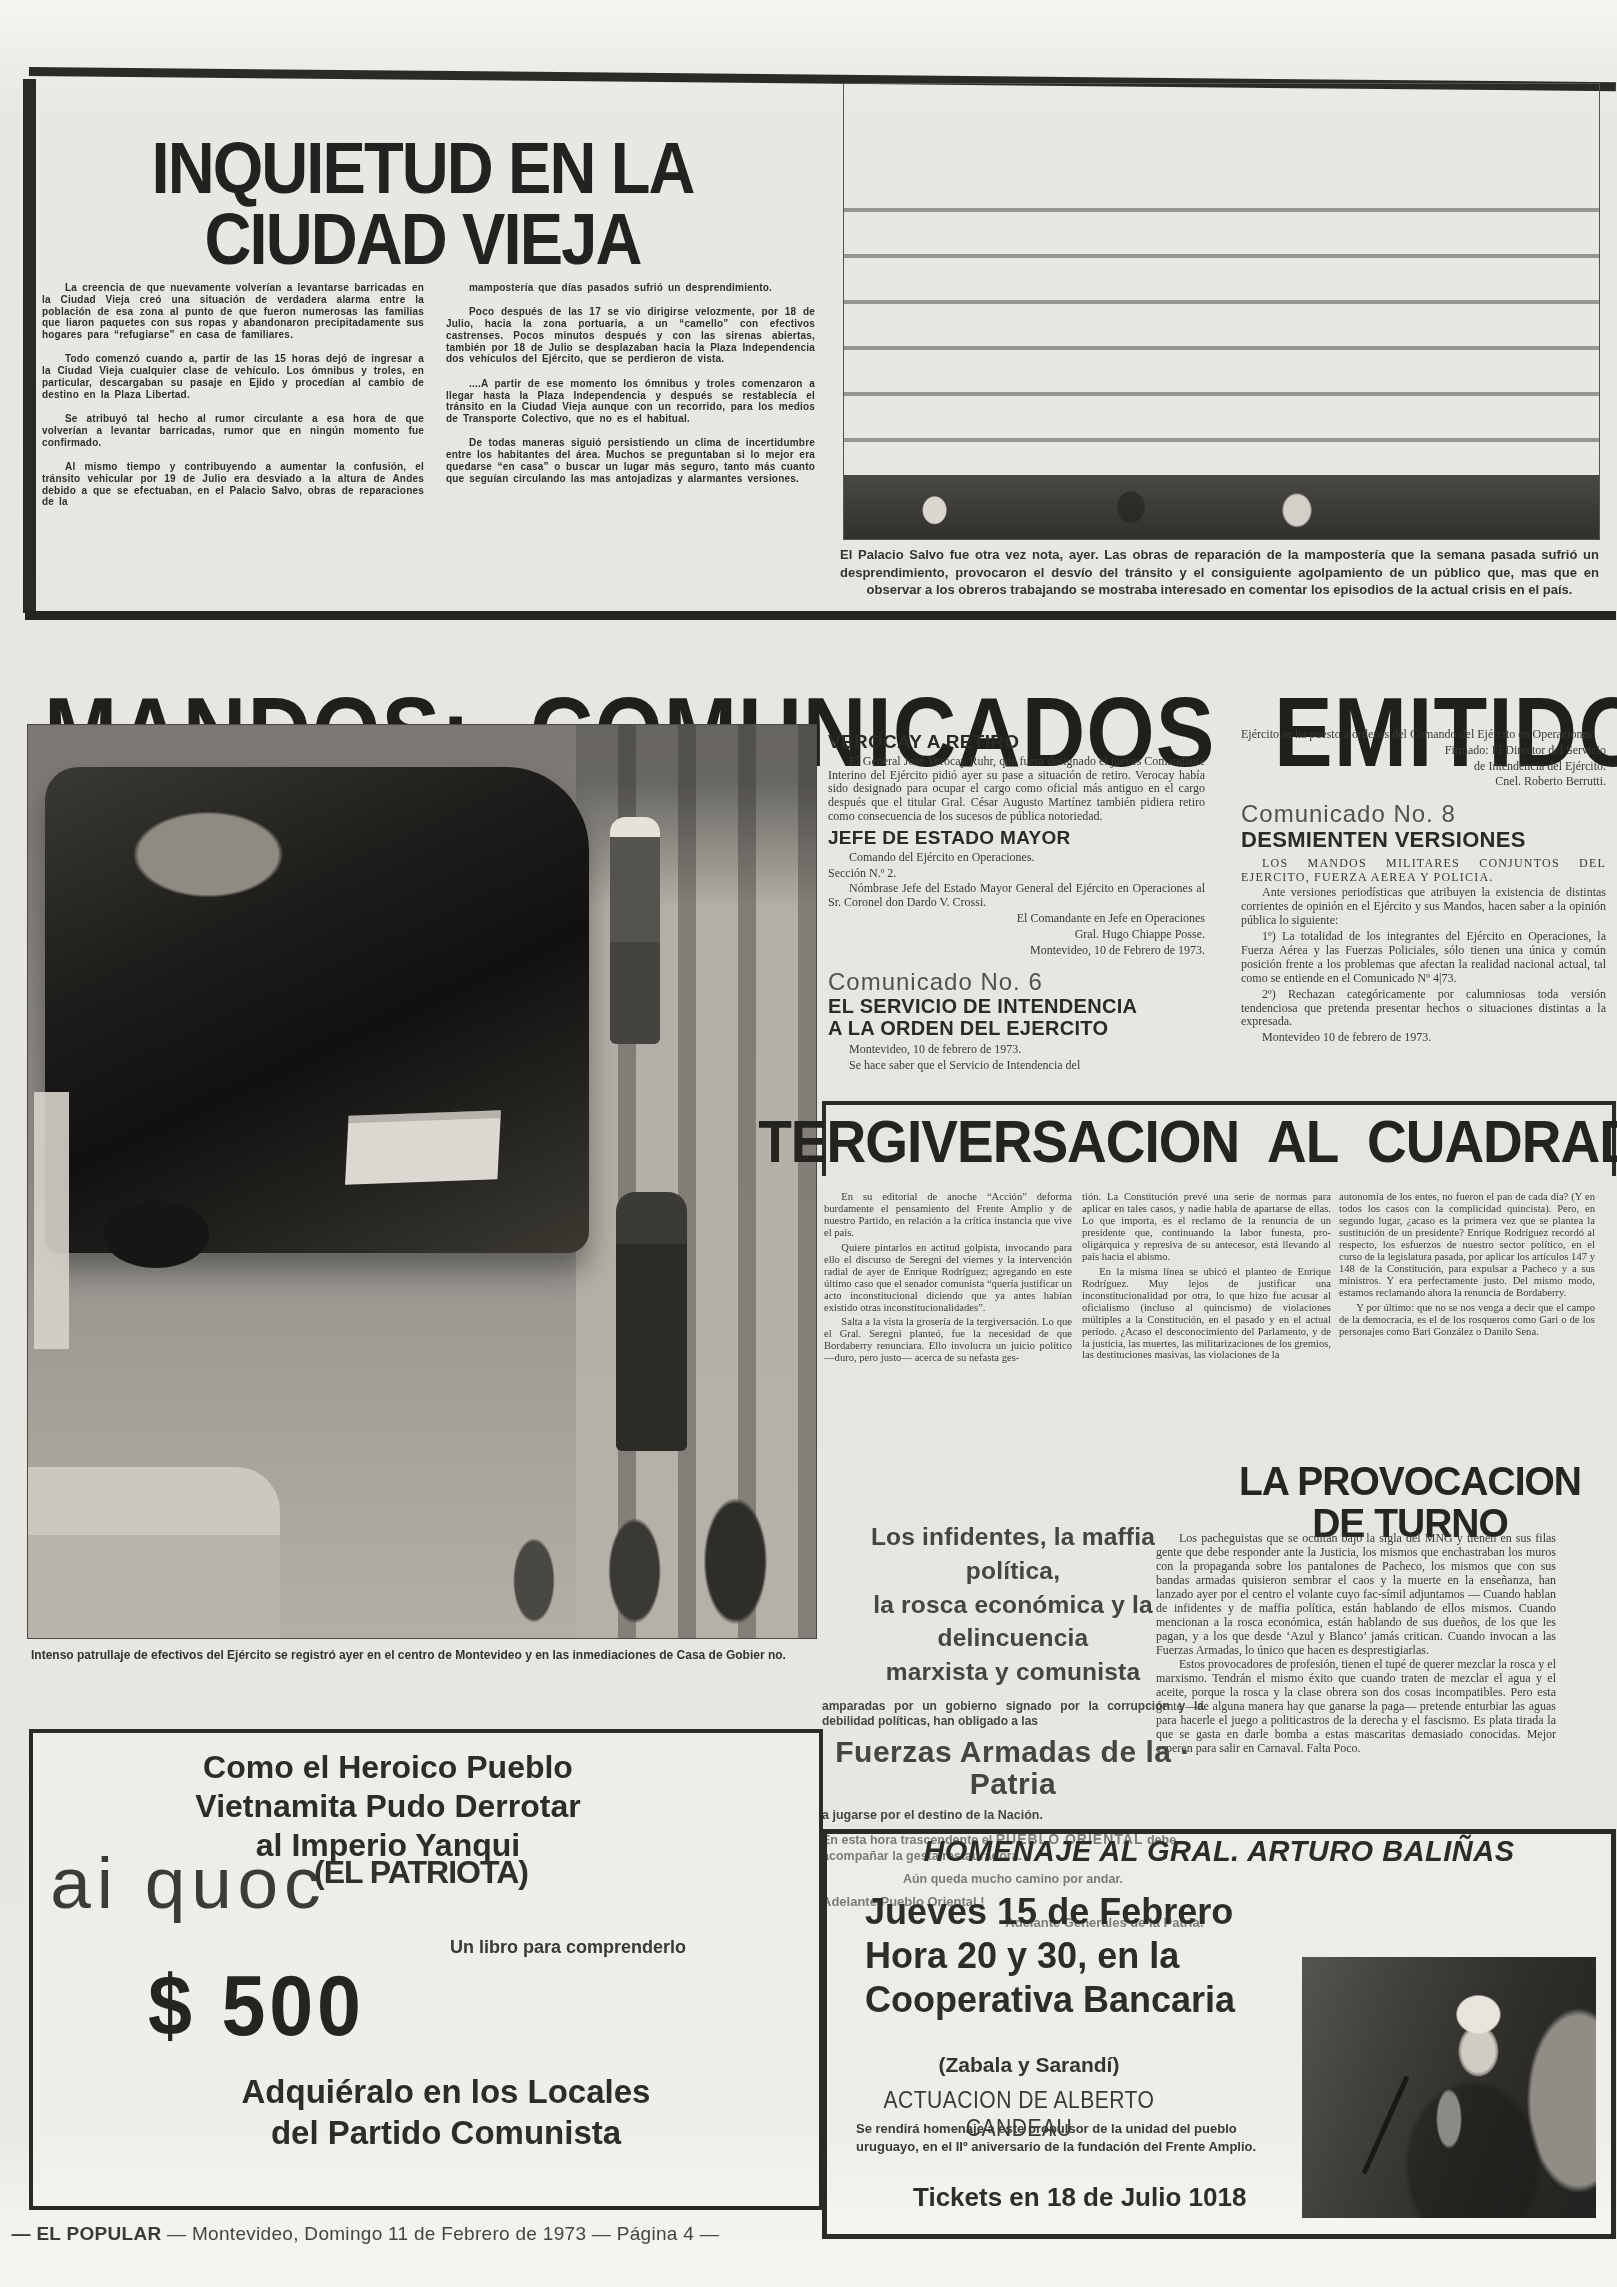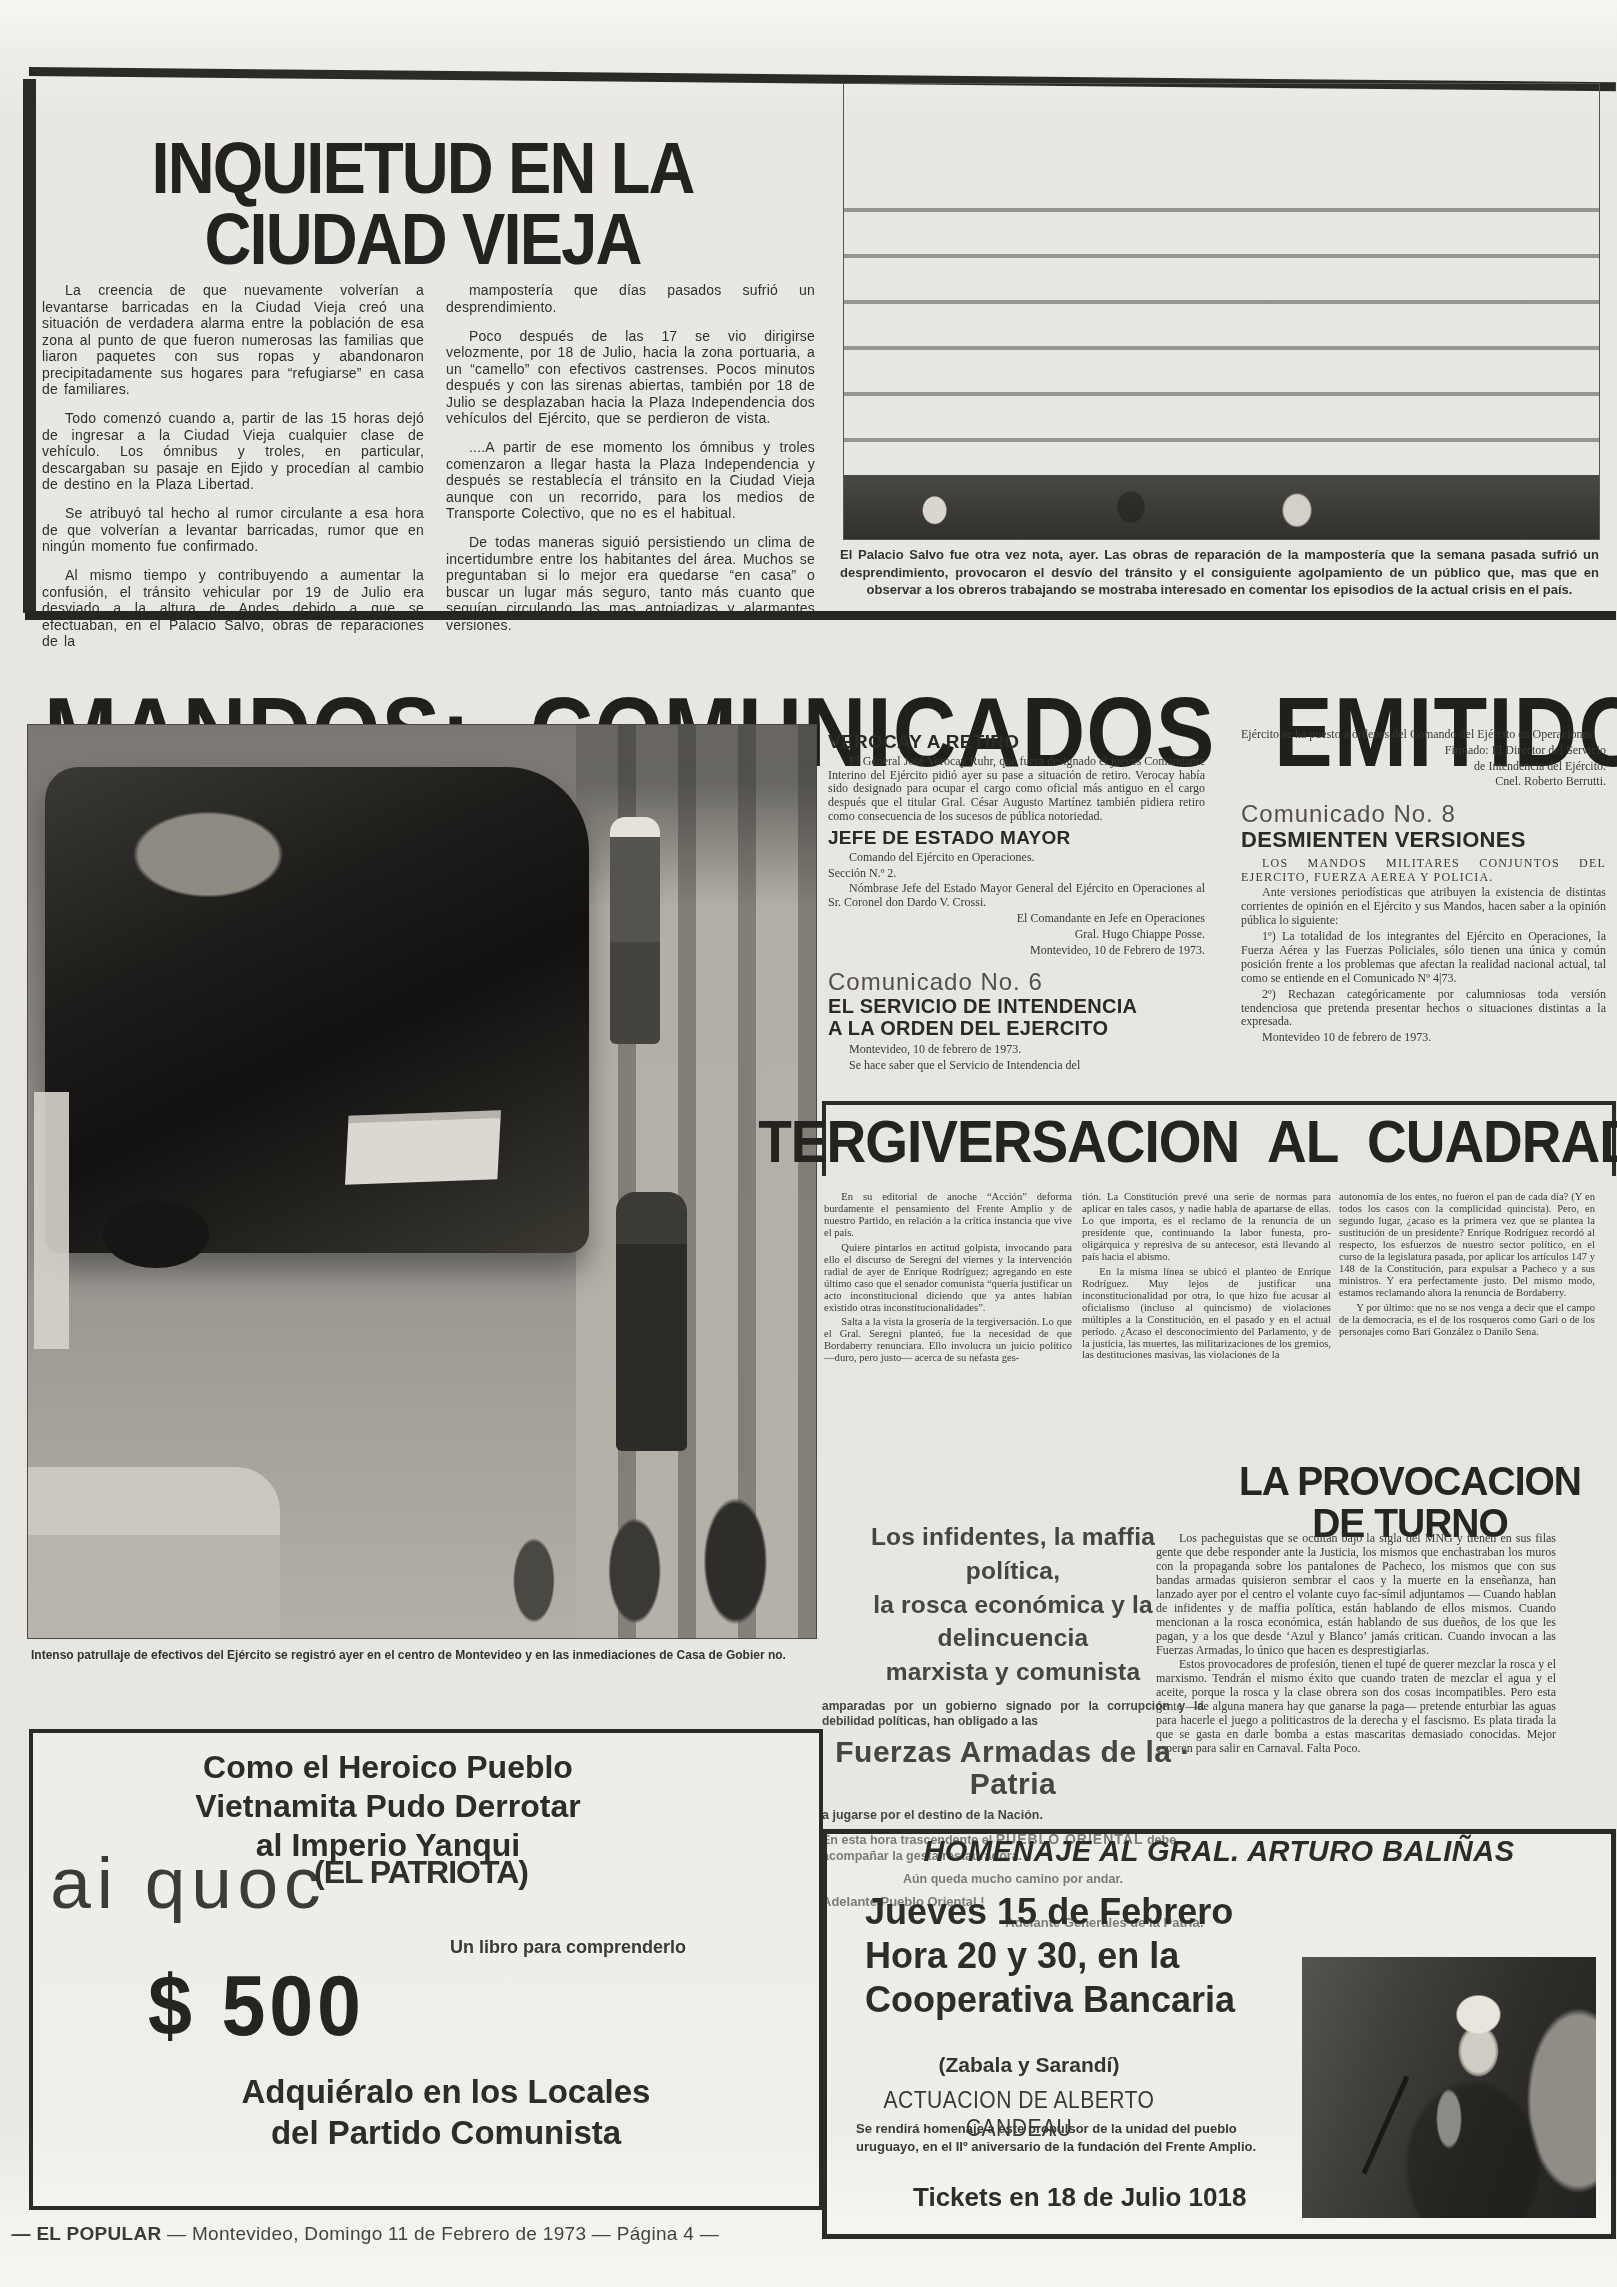--- a/index.html
+++ b/index.html
@@ -7,21 +7,21 @@
         background:linear-gradient(180deg,#f7f6f3 0%,#efeee9 2%,#e9e7e1 5%,#e7e5df 60%,#eae8e2 93%,#f3f2ef 97%,#f6f5f2 100%);
         font-family:"Liberation Sans",sans-serif;color:#2c2b27;}
   
   .top-rule{position:absolute;left:29px;top:67px;width:1587px;height:8.6px;background:#2b2a26;transform:rotate(0.55deg);transform-origin:left top;}
   .left-bar{position:absolute;left:23px;top:79px;width:12.5px;height:534px;background:#2b2a26;}
   .mandos-rule{position:absolute;left:25px;top:611px;width:1591px;height:8.6px;background:#26251f;}
   
   .inq-head{position:absolute;left:38px;top:90px;width:769px;text-align:center;font-weight:800;
             font-size:65px;line-height:.98;letter-spacing:-1.9px;color:#232220;transform:scaleY(1.1);transform-origin:top center;}
   .sans-col{position:absolute;}
-  .sans-col p{margin:0 0 12.5px;font-weight:400;font-size:14px;line-height:1.18;letter-spacing:0.2px;word-spacing:1.9px;
+  .sans-col p{margin:0 0 12.5px;font-weight:700;font-size:10px;line-height:1.18;letter-spacing:0.2px;word-spacing:1.9px;
               text-align:justify;text-indent:23px;color:#302f2a;}
   .c1{left:42px;top:282px;width:382px;}
   .c2{left:446px;top:282px;width:369px;}
   
   .palacio{position:absolute;left:843px;top:83px;width:755px;height:455px;border:1.9px solid #56544f;
     background:
       radial-gradient(67px 106px at 10% 32%,#403e39 0 57%,transparent 60%),
       radial-gradient(67px 106px at 30% 29%,#454publicity 0 0,transparent 0),
       radial-gradient(69px 108px at 30% 29%,#44423c 0 57%,transparent 60%),
       radial-gradient(77px 115px at 52% 27%,#3c3a35 0 57%,transparent 60%),

